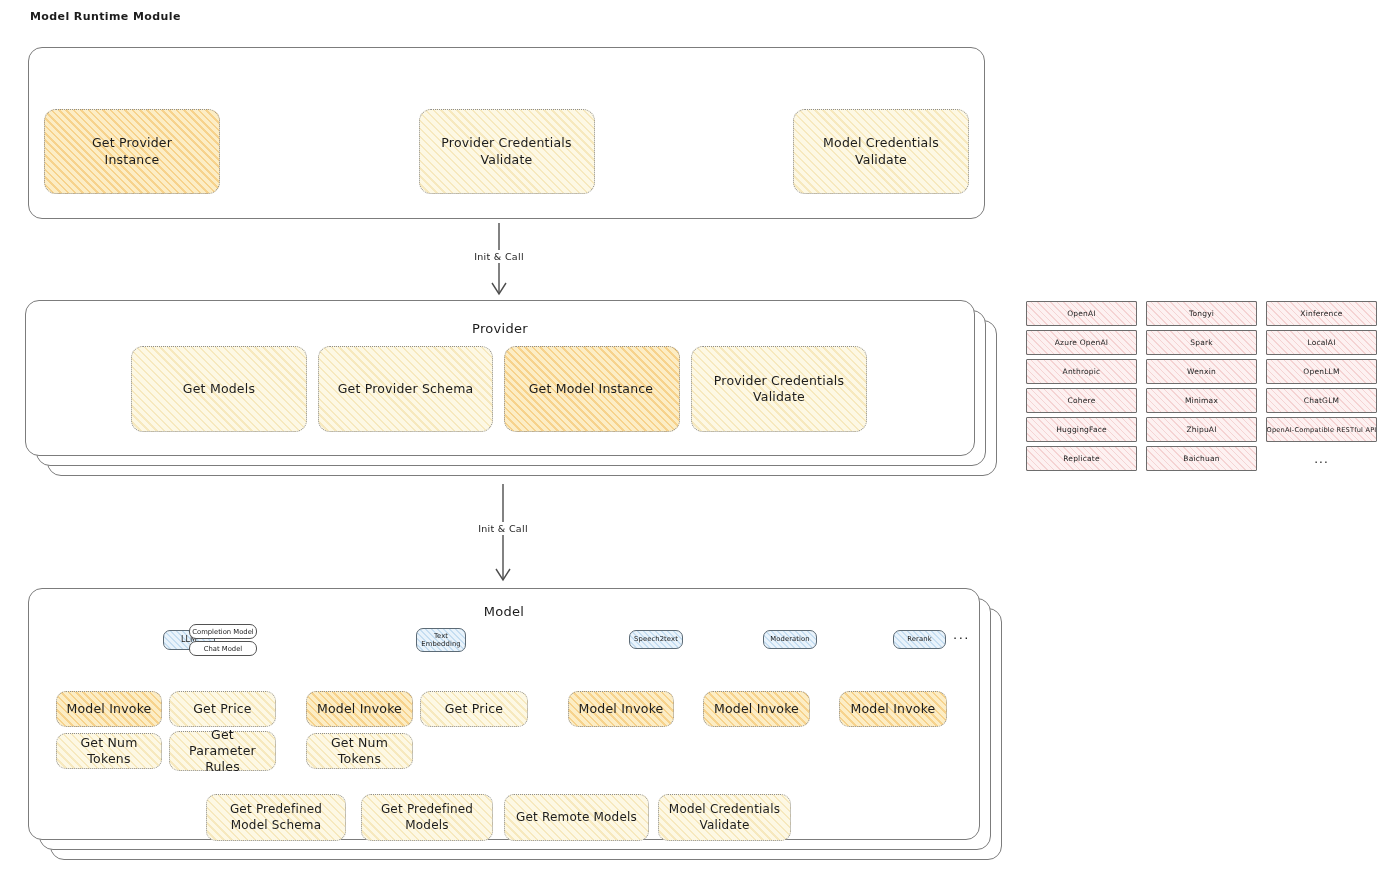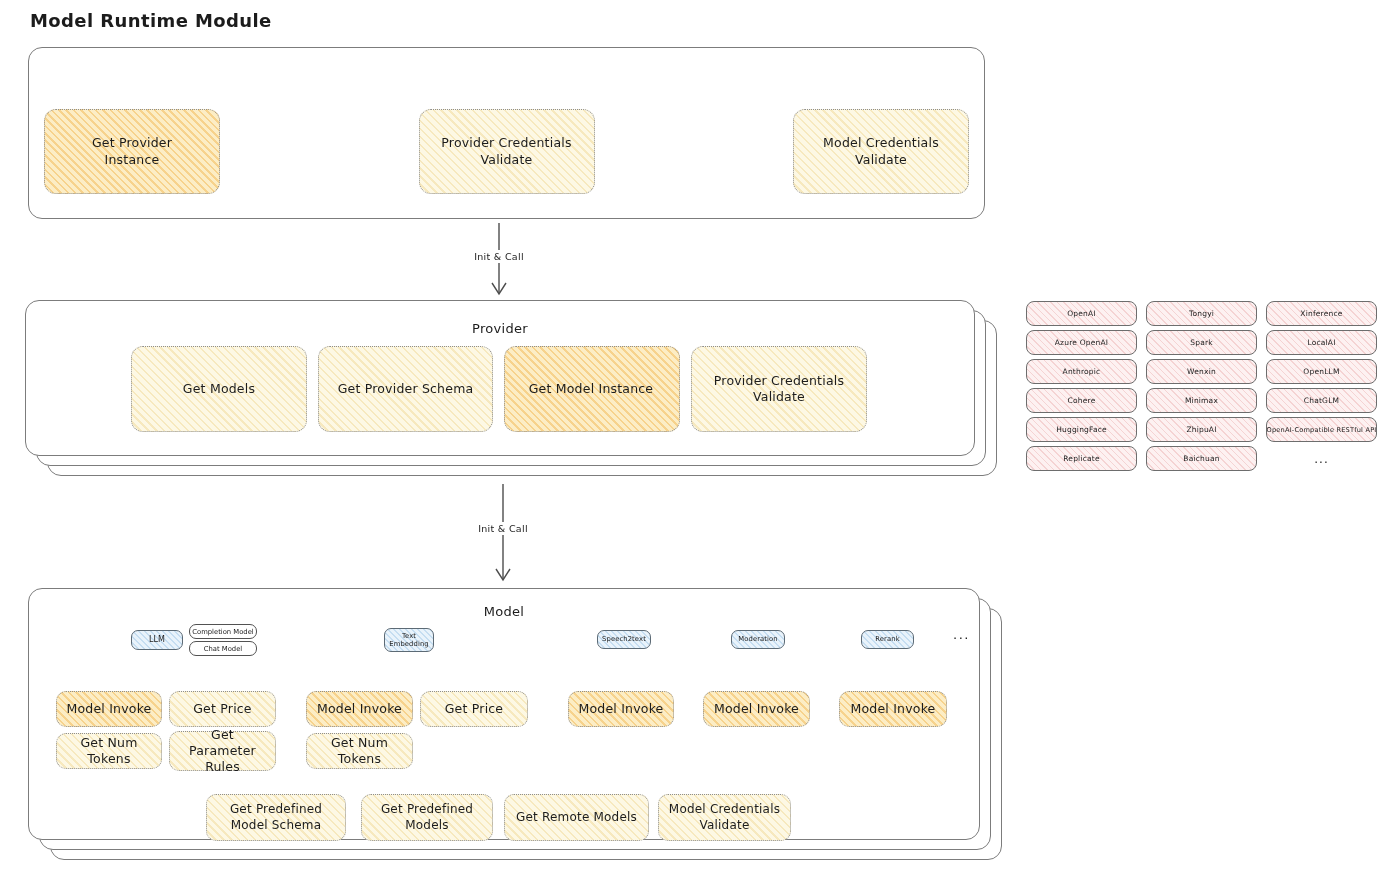--- a/index.html
+++ b/index.html
@@ -3,21 +3,21 @@
 <meta charset="utf-8">
 <style>
   * { margin:0; padding:0; box-sizing:border-box; }
   html,body { background:#fff; }
   .canvas {
     position:relative; width:1393px; height:880px; overflow:hidden;
     font-family:"DejaVu Sans", sans-serif; color:#1c1c1c; background:#fff;
   }
   .page-title {
     position:absolute; left:30px; top:10px;
-    font-size:18px; font-weight:700; letter-spacing:.4px;
+    font-size:11px; font-weight:700; letter-spacing:.4px;
   }
   
   .stack { position:absolute; }
   .sheet, .sheet-back {
     position:absolute; inset:0; background:#fff;
     border:1.5px solid #7c7c7c; border-radius:14px;
   }
   .sheet-back.b1 { transform:translate(11px,10px); }
   .sheet-back.b2 { transform:translate(22px,20px); }
   .sheet-title { text-align:center; font-size:13px; letter-spacing:.3px; }
@@ -41,35 +41,36 @@
     position:absolute; transform:translateX(-50%);
     background:#fff; padding:1px 5px; font-size:9.5px; letter-spacing:.3px;
   }
   
   .chips {
     position:absolute; display:grid;
     grid-template-columns:repeat(3,111px); grid-auto-rows:25px; gap:4px 9px;
   }
   .chip {
     display:flex; align-items:center; justify-content:center;
-    border:1.4px solid #6d6d6d; border-radius:8px;
+    border:1.4px solid #6d6d6d; border-radius:1px;
     font-size:7.5px; letter-spacing:.2px; white-space:nowrap; overflow:hidden;
     background-color:#fdf1f1;
     background-image:repeating-linear-gradient(45deg, rgba(226,142,142,.30) 0 1.3px, transparent 1.3px 4.6px);
   }
   .chip.long { font-size:6.6px; }
   .chip-more { display:flex; align-items:center; justify-content:center;
     font-size:12px; letter-spacing:1px; border:none; background:none; }
   
   .tab {
     position:absolute; display:flex; align-items:center; justify-content:center;
     text-align:center; font-size:6.8px; line-height:1.2; letter-spacing:.1px;
     border:1.3px solid #5c6a75; border-radius:7px;
     background-color:#e9f3fb;
     background-image:repeating-linear-gradient(45deg, rgba(125,178,221,.33) 0 1.3px, transparent 1.3px 4.2px);
+    margin-left:32px;
   }
   .subtab {
     position:absolute; display:flex; align-items:center; justify-content:center;
     font-size:6.8px; white-space:nowrap; border:1.2px solid #525252;
     border-radius:7px; background:#fff;
   }
   .more-dots { position:absolute; font-size:13px; letter-spacing:1.5px; }
   .bottom-note { font-size:12px; }
 </style>
 </head>

